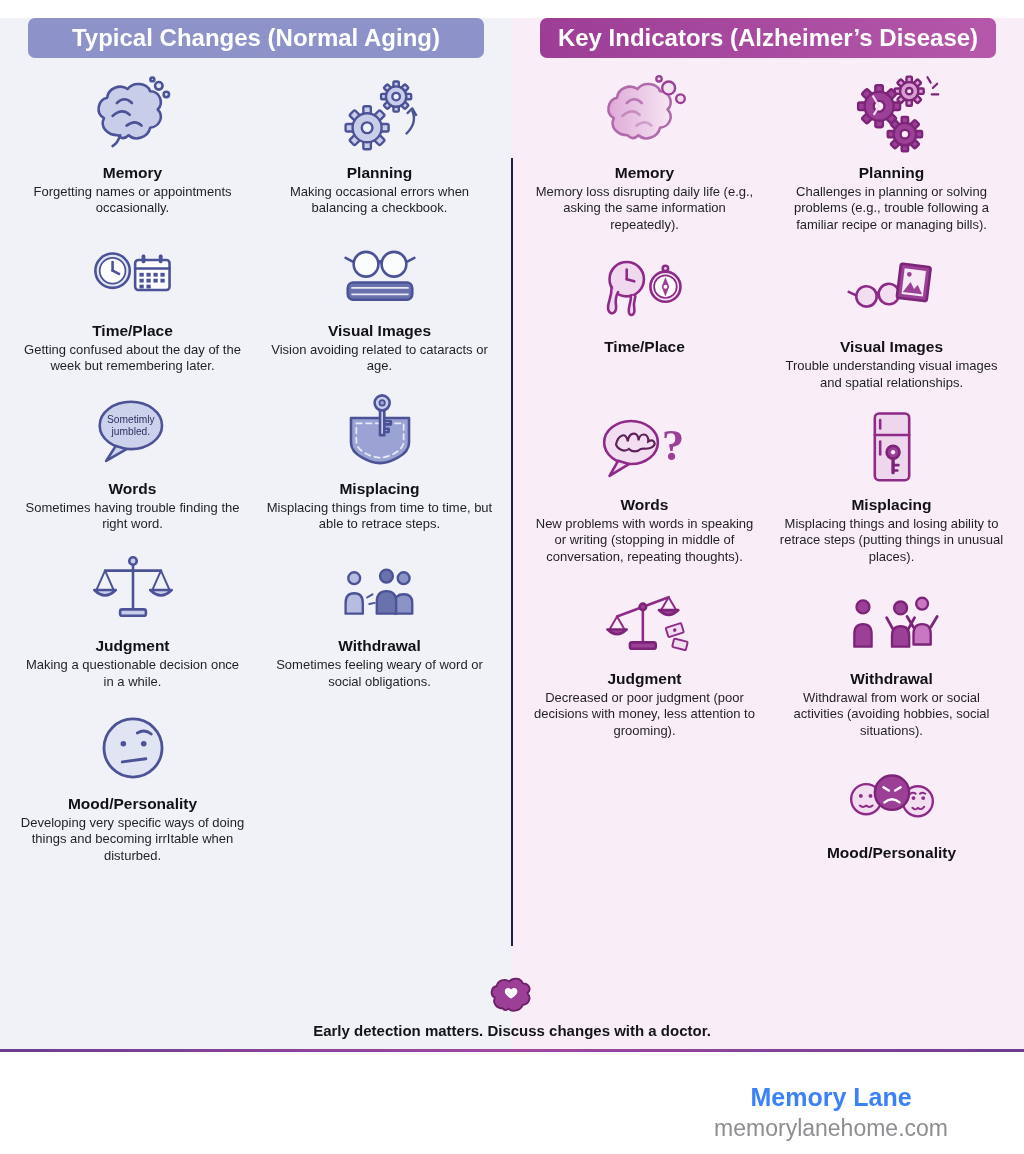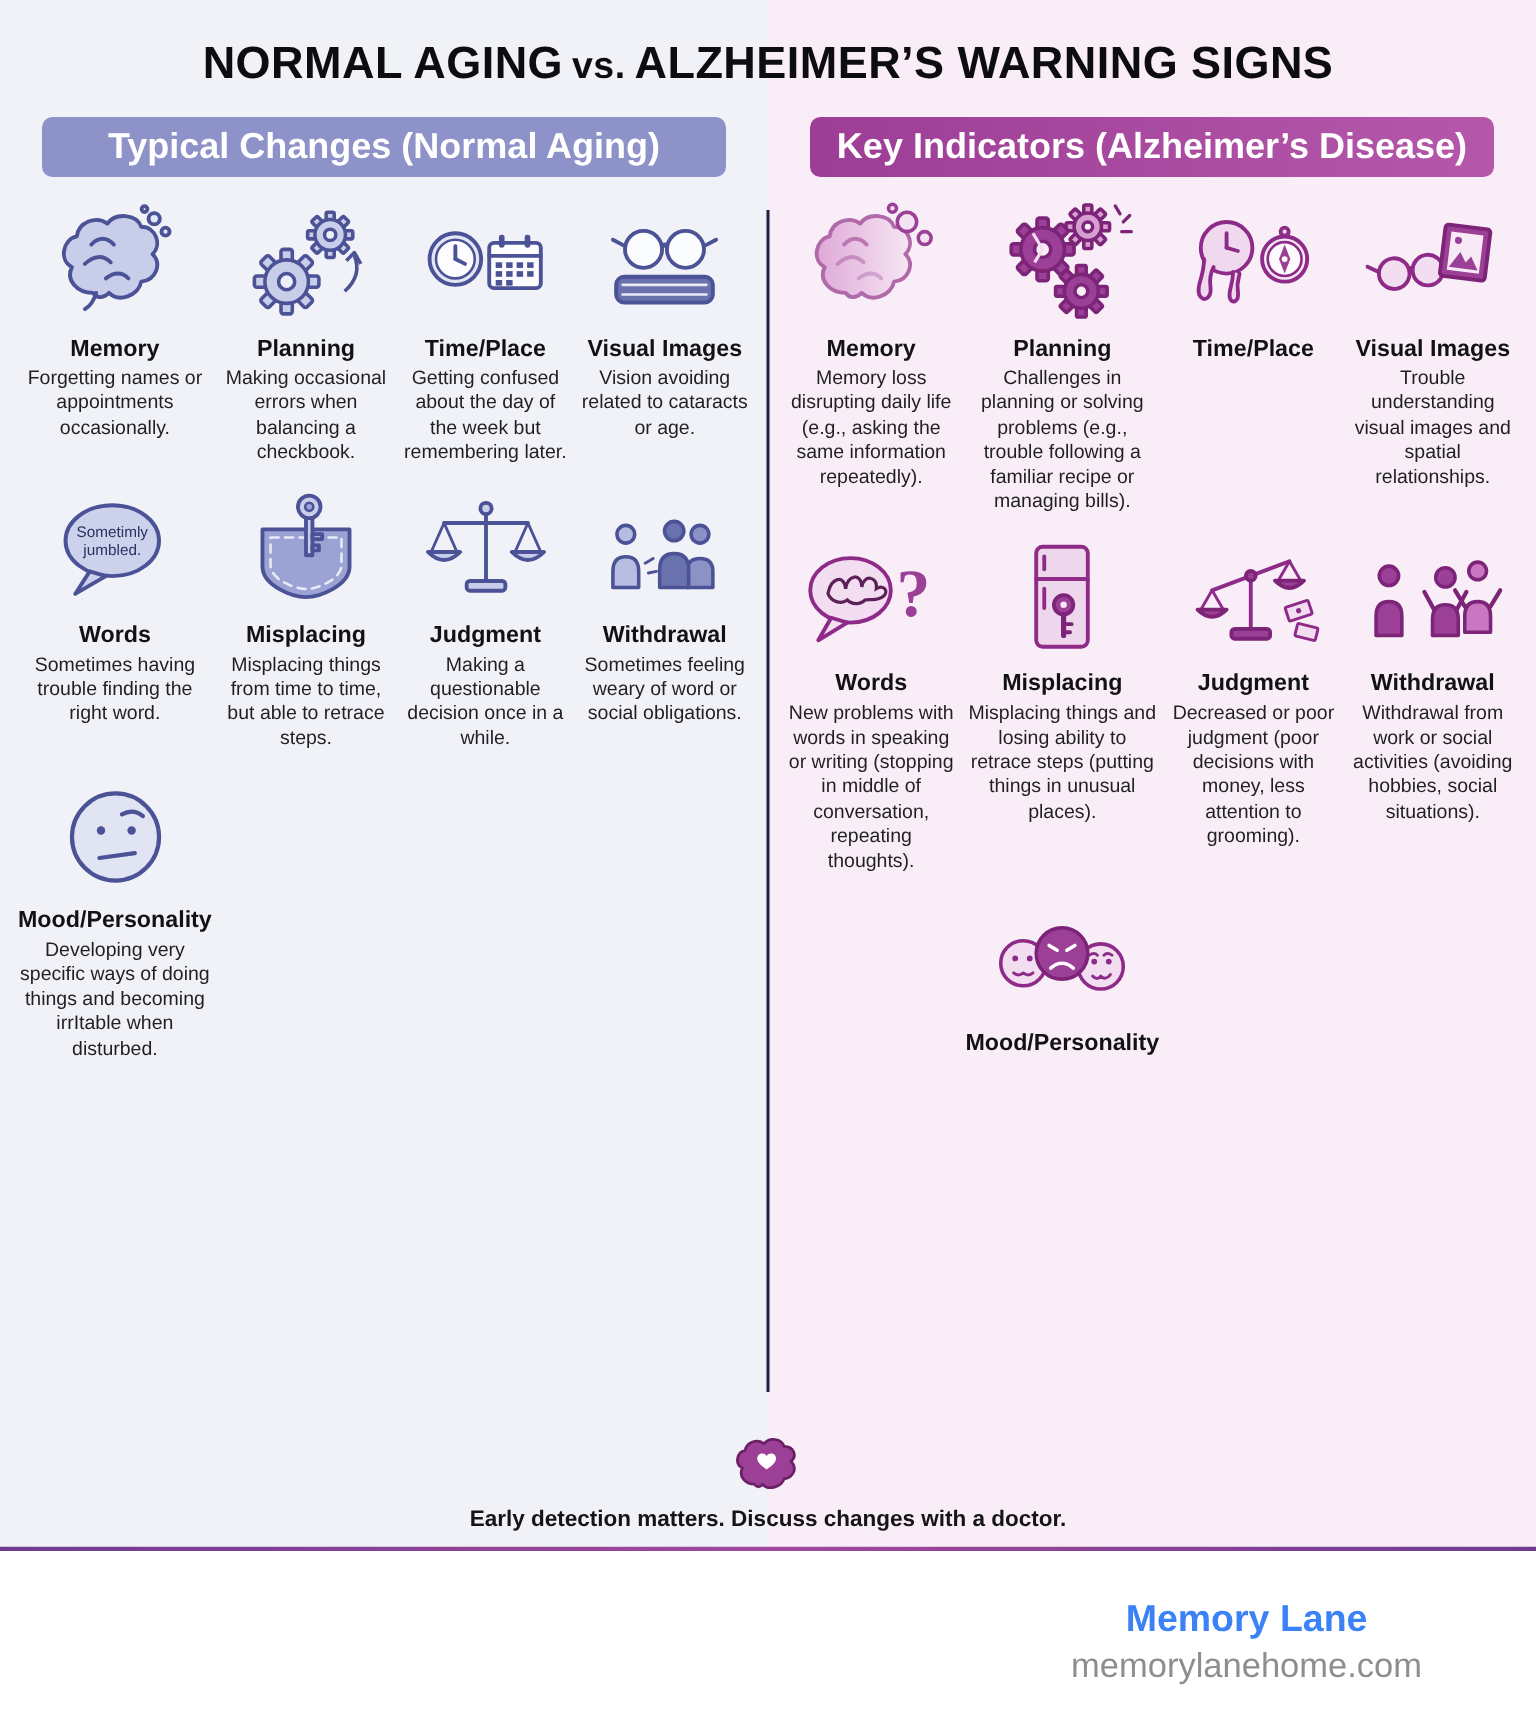--- a/index.html
+++ b/index.html
@@ -9,42 +9,41 @@
                var(--right-bg,#f9eef7) 50%, var(--right-bg,#f9eef7) 100%); }
   .main-title { margin:0; padding-top:26px; text-align:center; font-size:30px; font-weight:700;
     color:#0d0d10; letter-spacing:.3px; }
   .main-title .vs { font-size:25px; margin:0 6px; }
   .cols { display:flex; margin-top:18px; }
   .col { width:512px; box-sizing:border-box; }
   .banner { margin:0 28px; height:40px; border-radius:7px; display:flex; align-items:center;
     justify-content:center; font-size:24px; font-weight:700; color:#fff; }
   .banner-left { background:var(--left-banner,#8d92c9); }
   .banner-right { background:linear-gradient(90deg,var(--right-banner-start,#9d3d96),var(--right-banner-end,#b558aa)); }
-  .items { display:grid; grid-template-columns:1fr 1fr 1fr 1fr; column-gap:6px; row-gap:13px; padding:14px 12px 0 12px; }
+  .items { display:grid; grid-template-columns:1fr 1fr; column-gap:6px; row-gap:13px; padding:14px 12px 0 12px; }
   .item { display:flex; flex-direction:column; align-items:center; text-align:center; }
   .item .icon { height:88px; display:flex; align-items:flex-end; justify-content:center; }
   .icon svg { width:100px; height:86px; display:block; }
   .item-title { margin-top:4px; font-size:15.5px; font-weight:700; color:#121215; }
   .item-text { margin-top:2px; font-size:13px; line-height:1.26; color:#1f1f24; max-width:226px; }
   .divider { position:absolute; left:511px; top:140px; width:2px; height:788px; background:var(--divider,#1d2240); }
   .early-note { position:absolute; left:0; right:0; bottom:10px; text-align:center; }
   .early-note .note-icon svg { width:54px; height:46px; }
   .note-text { font-size:15px; font-weight:700; color:#141419; }
   .rule { height:3px; background:linear-gradient(90deg,#6e3c8f,#a0489e,#6e3c8f); }
   .footer { height:120px; background:#fff; display:flex; align-items:center; justify-content:flex-end; }
   .brand { text-align:center; margin-right:76px; }
   .brand-name { font-size:25px; font-weight:700; color:#3b82f6; }
   .brand-url { font-size:23px; color:#8e8e92; margin-top:3px; }
 </style>
 </head>
 <body>
 
 <div class="page">
   <div class="content">
-    <h1 class="main-title"><span>NORMAL AGING</span><span class="vs">vs.</span><span>ALZHEIMER’S WARNING SIGNS</span></h1>
 
     <div class="cols">
       <section class="col">
         <div class="banner banner-left">Typical Changes (Normal Aging)</div>
         <div class="items" id="items-0">
             <div class="item">
               <div class="icon">
                 <svg viewBox="0 0 84 80">
                   <g stroke="#4b5296" stroke-width="2.4" stroke-linejoin="round" stroke-linecap="round">
 <path fill="#c8cde9" d="M28,57 C18,57 11,49 15,41 C7,37 9,24 18,22 C19,13 30,9 37,14 C42,7 55,8 58,16 C67,16 71,27 65,33 C71,39 67,49 58,50 C56,59 44,63 38,57 C34,61 30,60 28,57 Z"></path>

